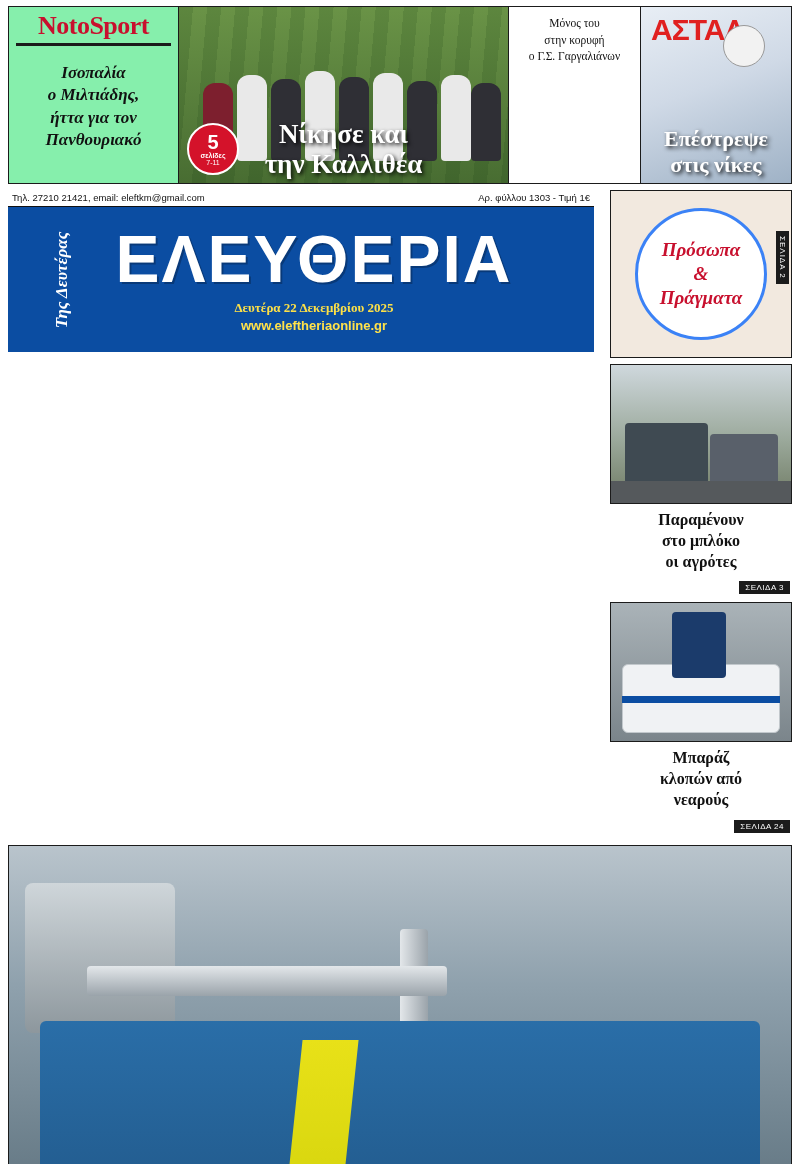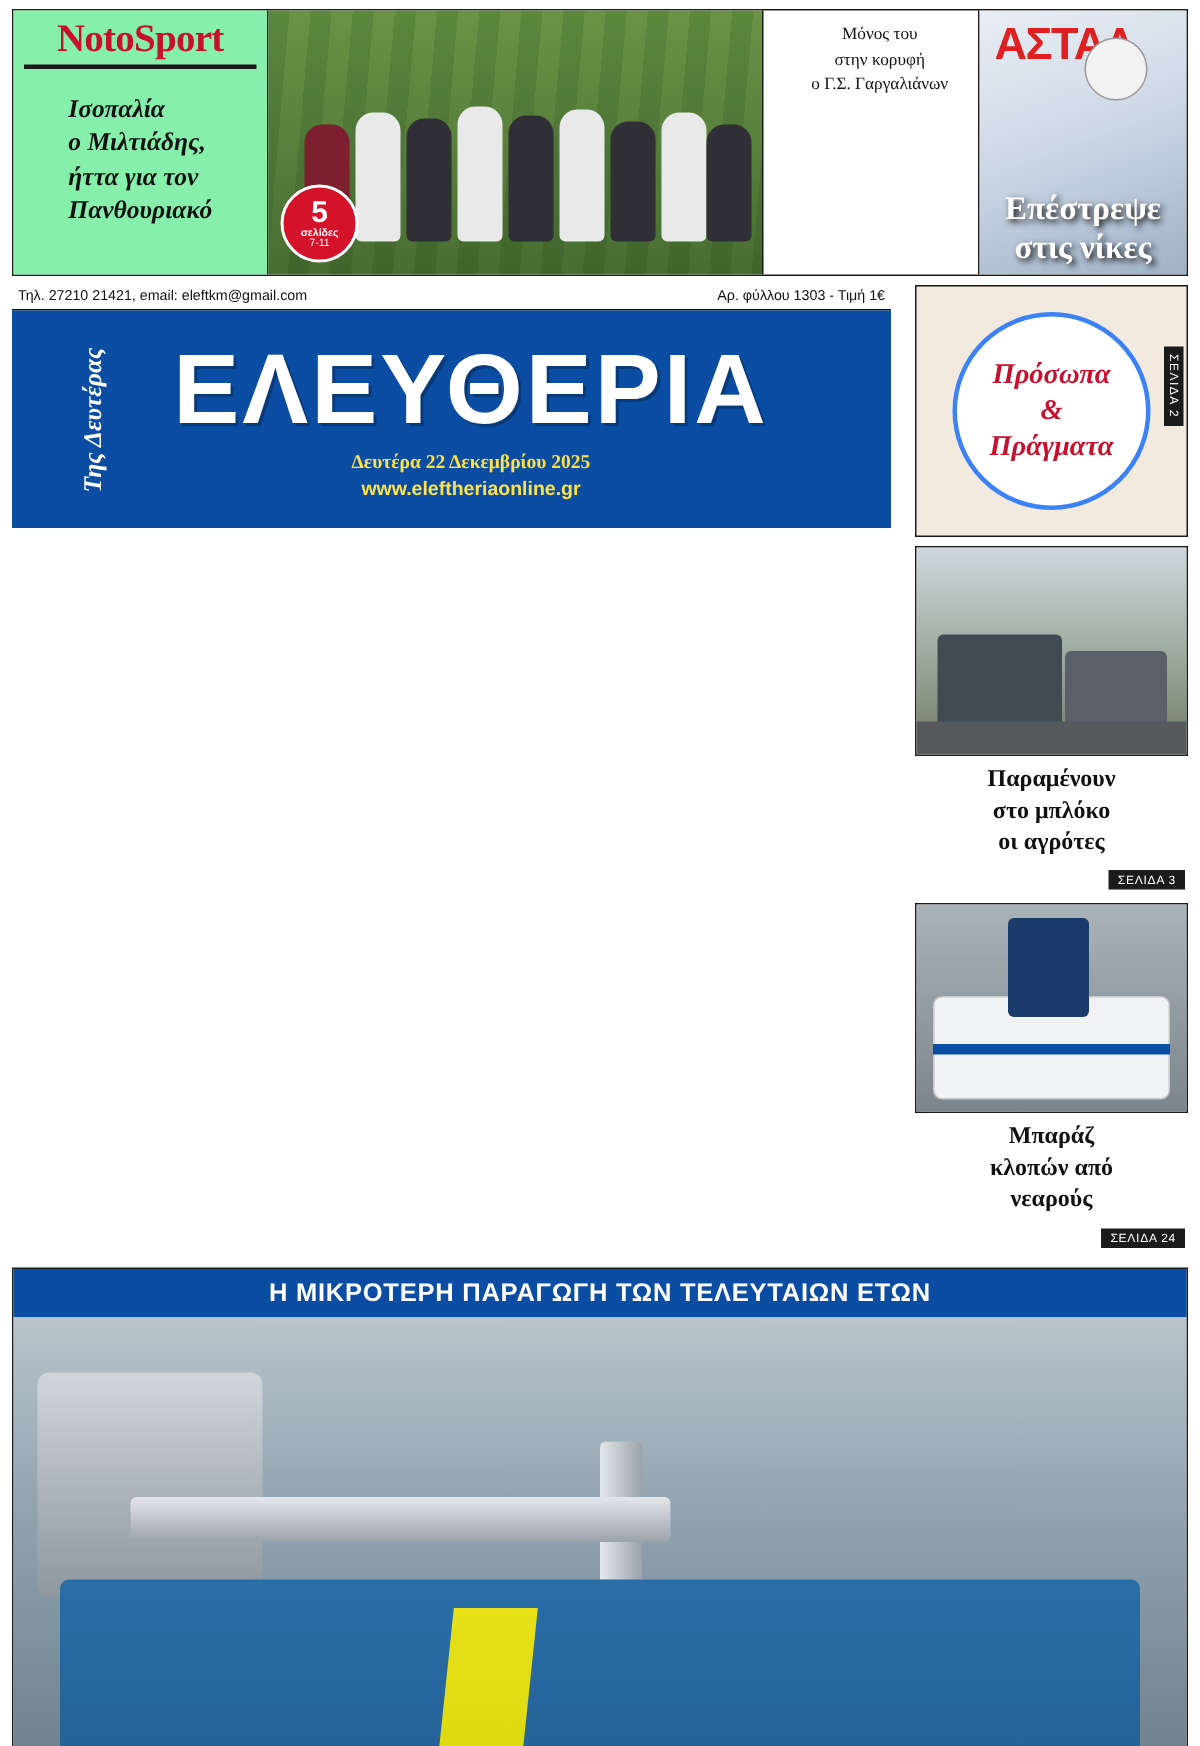--- a/index.html
+++ b/index.html
@@ -29,21 +29,21 @@
     font-family: "Liberation Serif", serif;
     font-weight: bold; font-size: 26px; color: #c8102e;
     letter-spacing: -0.5px;
     border-bottom: 3px solid #1b1b1b;
     width: 155px; text-align: center; padding-bottom: 2px;
   }
   .ss-logo-text {
     font-family: "Liberation Serif", serif;
     font-style: italic; font-weight: bold;
     font-size: 17px; line-height: 1.32; color: #111;
-    margin-top: 16px;
+    text-align: center; margin-top: 16px;
   }
   .ss-photo { width: 330px; border-right: 1px solid #1b1b1b; position: relative; }
   .ss-photo-bg {
     position: absolute; inset: 0;
     background:
       linear-gradient(180deg, rgba(90,120,60,0.25) 0%, rgba(40,70,30,0.55) 100%),
       repeating-linear-gradient(95deg, #5e8b3f 0 14px, #6f9c4a 14px 28px);
   }
   .rugby-figs { position: absolute; inset: 0; }
   .fig {
@@ -65,21 +65,21 @@
     font-family: "Liberation Sans", sans-serif; line-height: 1;
   }
   .badge-pages .n { font-size: 20px; font-weight: bold; }
   .badge-pages .t { font-size: 7px; font-weight: bold; }
   .badge-pages .r { font-size: 7px; }
 
   .ss-text {
     width: 132px; border-right: 1px solid #1b1b1b;
     padding: 8px 6px; text-align: center;
     font-family: "Liberation Serif", serif;
-    font-size: 11.5px; line-height: 1.45; color: #111; margin-left: 12px;
+    font-size: 11.5px; line-height: 1.45; color: #111;
   }
   .ss-text .blk { margin-bottom: 12px; }
 
   .ss-photo2 { flex: 1; position: relative; }
   .ss-photo2-bg {
     position: absolute; inset: 0;
     background: linear-gradient(160deg, #e8eef5 0%, #cfd9e6 45%, #9fb2c6 100%);
   }
   .ss-ball {
     position: absolute; top: 18px; right: 26px;
@@ -240,20 +240,22 @@
         <div class="fig" style="left:194px;background:#e9e9e9;height:88px;"></div>
         <div class="fig" style="left:228px;background:#2f2f35;height:80px;"></div>
         <div class="fig" style="left:262px;background:#e9e9e9;height:86px;"></div>
         <div class="fig" style="left:292px;background:#2f2f35;height:78px;"></div>
       </div>
       <div class="badge-pages">
         <span class="n">5</span>
         <span class="t">σελίδες</span>
         <span class="r">7-11</span>
       </div>
+      <div class="ss-photo-cap" style="white-space:pre-line">Νίκησε και
+την Καλλιθέα</div>
     </div>
 
     <div class="ss-cell ss-text">
       <div class="blk" style="white-space:pre-line">Μόνος του
 στην κορυφή
 ο Γ.Σ. Γαργαλιάνων</div>
     </div>
 
     <div class="ss-cell ss-photo2">
       <div class="ss-photo2-bg"></div>
@@ -315,21 +317,20 @@
 νεαρούς</div>
         <div class="tag-right">
           <span class="page-tag">ΣΕΛΙΔΑ 24</span>
         </div>
       </div>
     </div>
   </div>
 
   <div class="main-row" style="margin-top:6px;">
     <div class="main-story">
-      <div class="kicker">Η ΜΙΚΡΟΤΕΡΗ ΠΑΡΑΓΩΓΗ ΤΩΝ ΤΕΛΕΥΤΑΙΩΝ ΕΤΩΝ</div>
       <div class="main-photo">
         <div class="mp-bg"></div>
         <div class="drum"></div>
         <div class="pipe2"></div>
         <div class="pipe"></div>
         <div class="tank"></div>
         <div class="oil-stream"></div>
 
       </div>
     </div>

